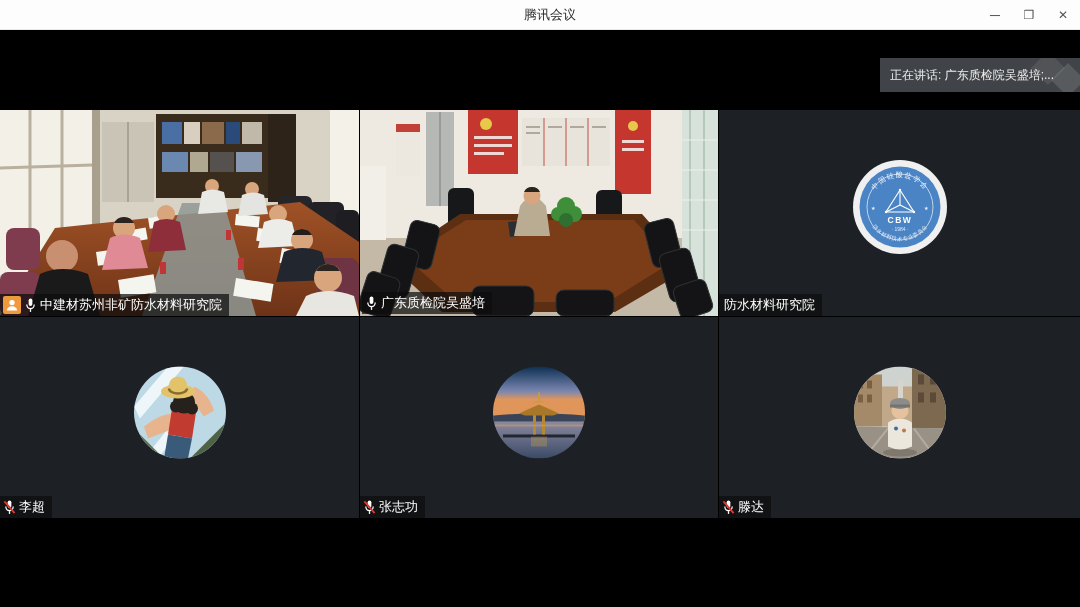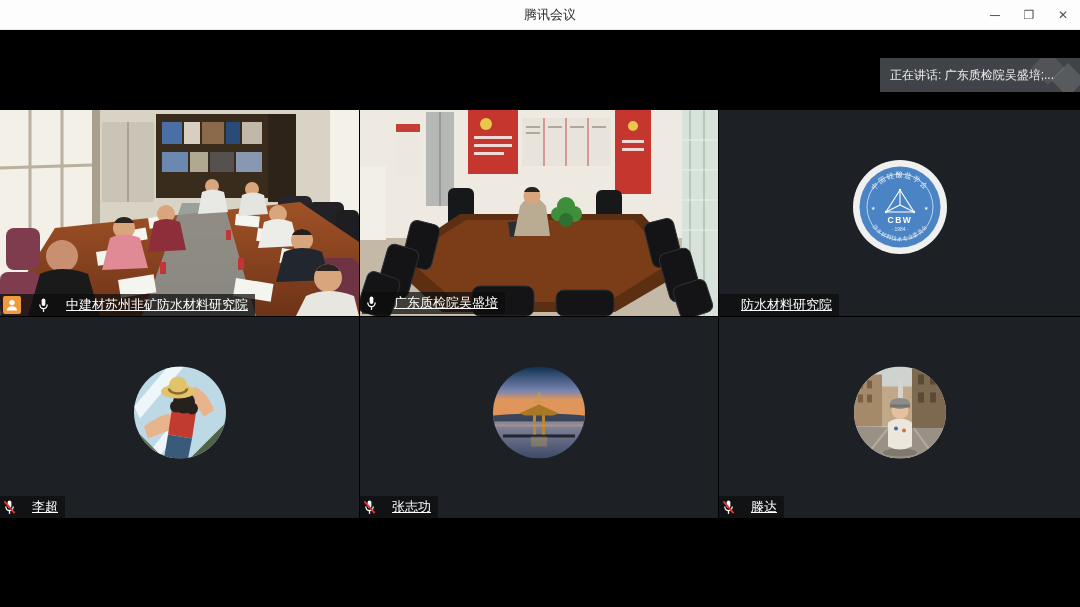--- a/index.html
+++ b/index.html
@@ -33,23 +33,23 @@
   .grid { position:absolute; top:80px; left:0; width:1080px; height:408px;
           display:grid; grid-template-columns:359px 358px 1fr;
           grid-template-rows:206px 201px; gap:1px; background:#000; }
   .tile { position:relative; overflow:hidden; background:#1d2126; }
   .tile svg.scene { position:absolute; inset:0; width:100%; height:100%; display:block; }
   .tile.speaking { box-shadow:inset 0 0 0 2px #21b35e; }
 
   
   .label { position:absolute; left:0; bottom:0; display:flex; align-items:center;
            background:rgba(12,12,12,0.72); color:#fff; font-size:13px;
-           padding:2px 7px 2px 3px; gap:16px; max-width:96%; white-space:nowrap; z-index:5;text-decoration:underline; }
+           padding:2px 7px 2px 3px; gap:3px; max-width:96%; white-space:nowrap; z-index:5; }
   .tile.speaking .label { left:2px; bottom:2px;text-align:center; }
-  .label.no-icon { padding-left:22px;text-align:right; }
+  .label.no-icon { padding-left:5px;text-align:right; }
   .label .ic { display:flex; align-items:center; flex:0 0 auto; }
 
   
   .avatar { position:absolute; left:50%; top:50%; width:92px; height:92px;
             transform:translate(-50%,-56%); border-radius:50%; overflow:hidden; z-index:2; }
   .avatar svg { display:block; width:100%; height:100%; }
 
   .logo-wrap { position:absolute; left:50%; top:50%; transform:translate(-50%,-56%);
                width:100px; height:100px; z-index:2; }
 </style>

